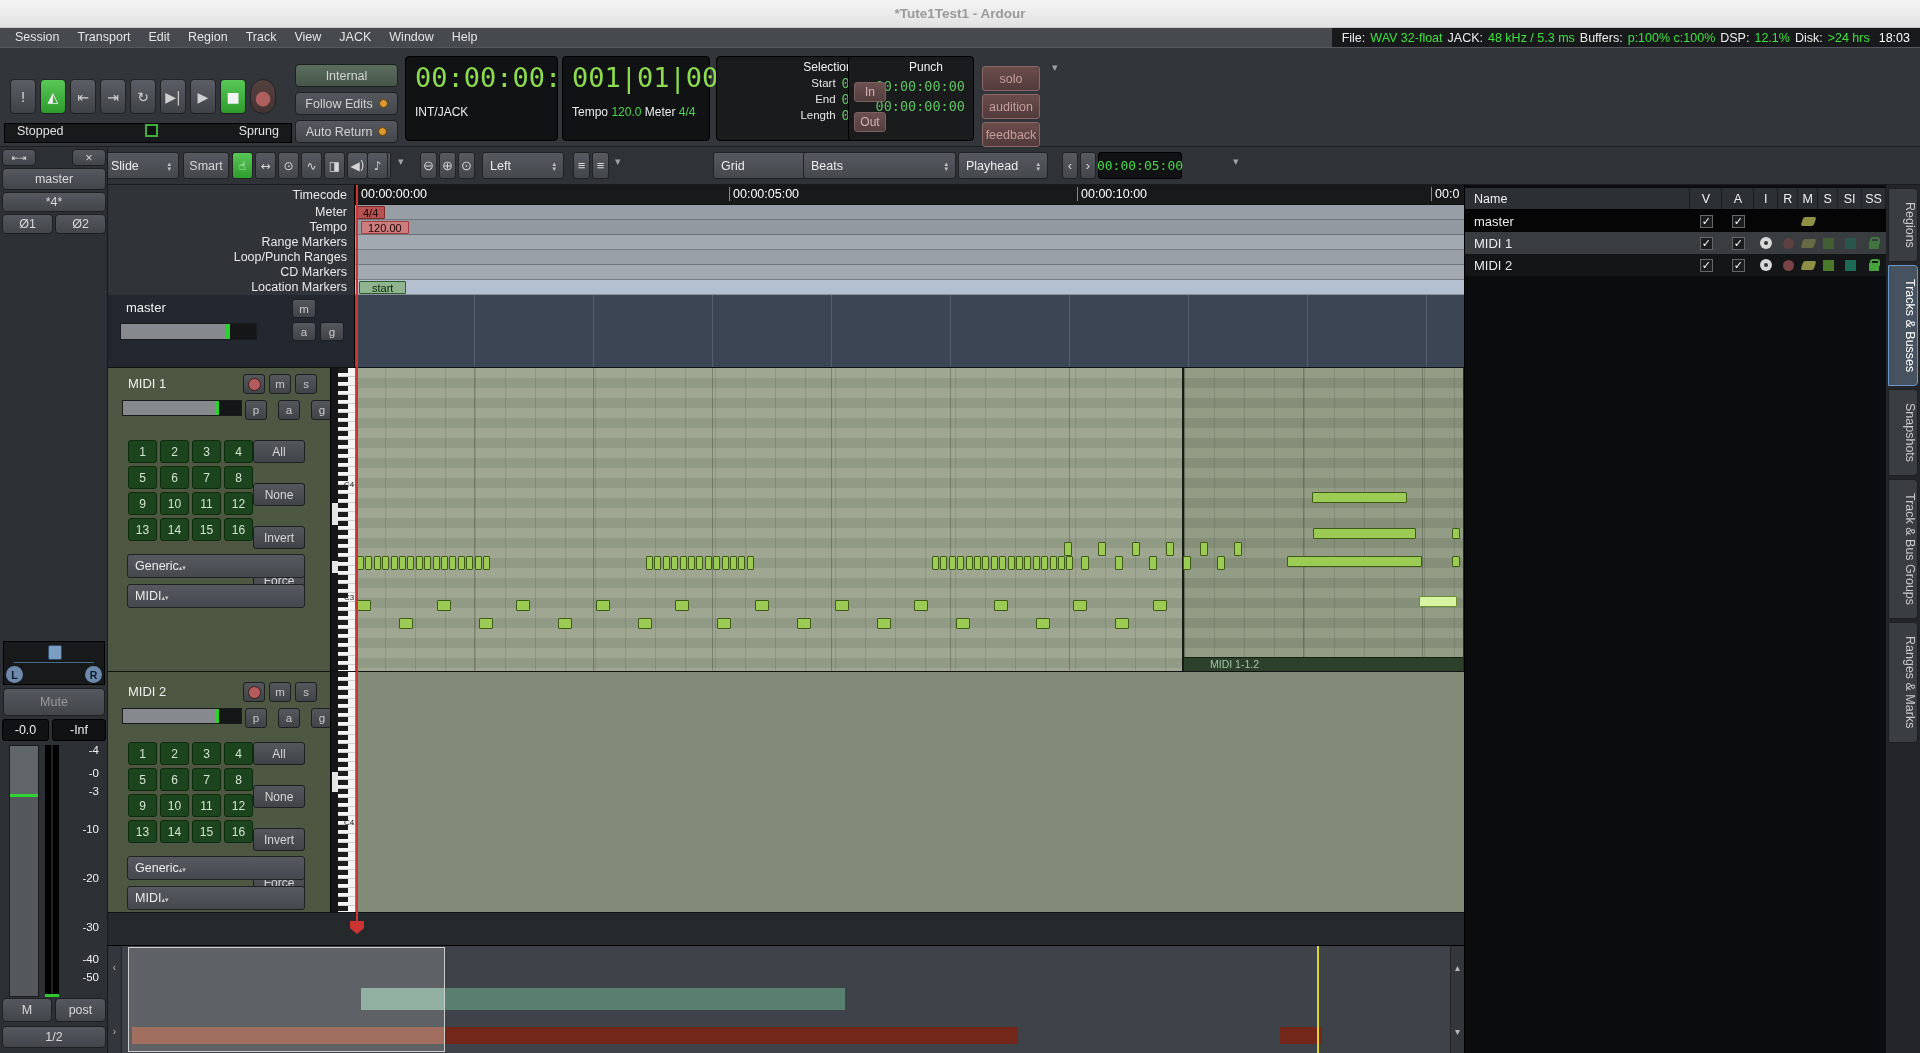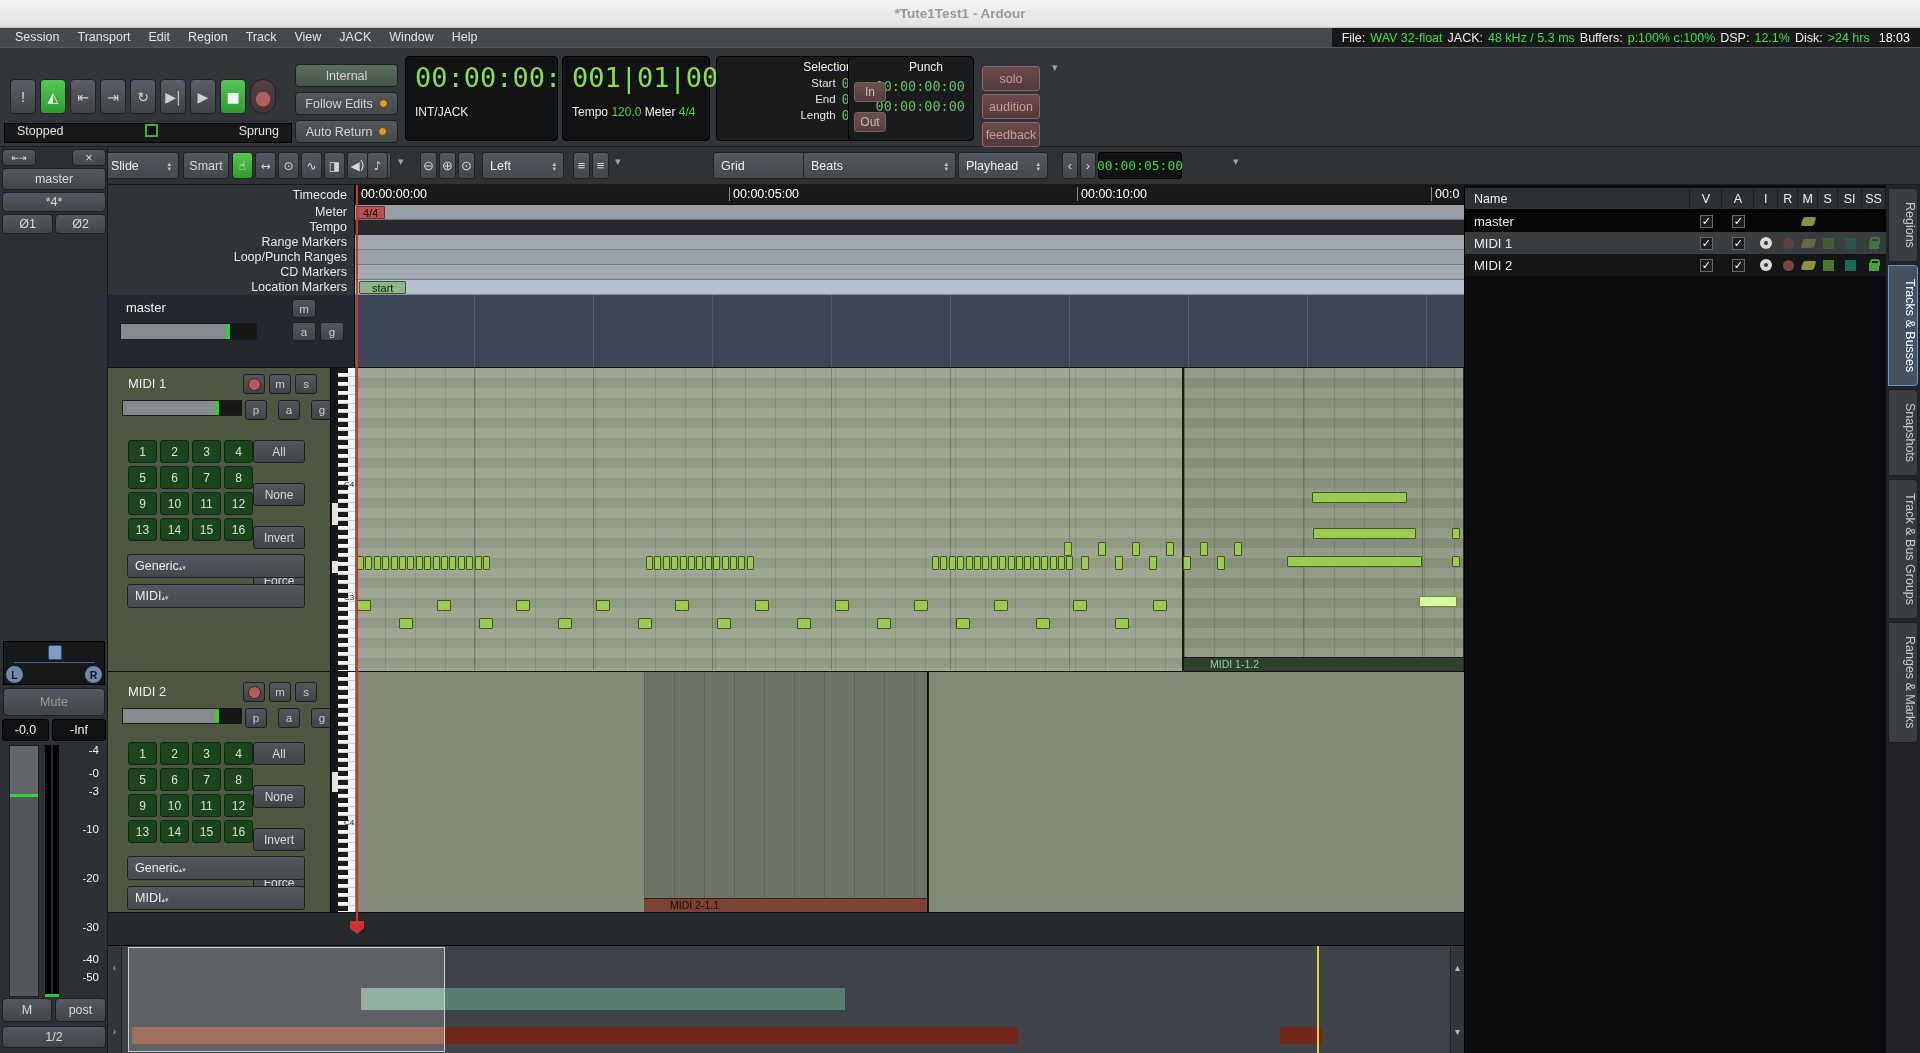--- a/index.html
+++ b/index.html
@@ -454,20 +454,23 @@
       <div class="rl" data-name="ruler-label-location-markers">Location Markers</div>
     </div>
     <div class="ruler-row rr-timecode" id="timecode-row" data-name="timecode-ruler">
         <span class="tc-mark" data-name="timecode-mark" style="left: 2px;">00:00:00:00</span>
         <span class="tc-mark" data-name="timecode-mark" style="left: 374px;">00:00:05:00</span>
         <span class="tc-mark" data-name="timecode-mark" style="left: 722px;">00:00:10:00</span>
         <span class="tc-mark" data-name="timecode-mark" style="left: 1076px;">00:0</span>
       </div>
     <div class="ruler-row rr-meter" data-name="meter-ruler">
       <span class="mk mk-meter" data-name="meter-marker">4/4</span>
+    </div>
+    <div class="ruler-row rr-tempo" data-name="tempo-ruler">
+      <span class="mk mk-tempo" data-name="tempo-marker">120.00</span>
     </div>
     <div class="ruler-row rr-range" data-name="range-markers-ruler"></div>
     <div class="ruler-row rr-loop" data-name="loop-punch-ruler"></div>
     <div class="ruler-row rr-cd" data-name="cd-markers-ruler"></div>
     <div class="ruler-row rr-loc" data-name="location-markers-ruler">
       <span class="mk mk-loc" data-name="start-location-marker">start</span>
     </div>
 
     <div class="track t-master" style="top:110px;height:73px" data-name="master-track">
       <div class="th" data-name="master-track-header">
@@ -700,23 +703,20 @@
         </div>
         <div class="vscroll" data-name="midi2-pitch-scrollbar">
           <div class="vs-h" style="top:100px;height:20px"></div>
         </div>
         <div class="kbd" data-name="midi2-piano-keyboard">
           <div class="kbd-black" data-name="black-keys-icon"></div>
           <span class="kbd-label" style="top:146px" data-name="key-label-c4">C4</span>
         </div>
       </div>
       <div class="tc" data-name="midi2-track-canvas">
-        <div class="region reg-m2" style="left:289px;width:285px" data-name="midi2-region-2">
-          <div class="rbar rbar-m2" data-name="midi2-region-2-label">MIDI 2-1.1</div>
-        </div>
       </div>
     </div>
 
     <div class="gaprow" data-name="editor-gap"></div>
     <div class="playhead" data-name="playhead-line"></div>
     <div class="ph-mark" data-name="playhead-marker"></div>
 
     <div class="summary" id="summary" data-name="session-summary">
       <div class="sum-nav left" data-name="summary-scroll-left">
         <span data-name="scroll-left-icon">‹</span>

